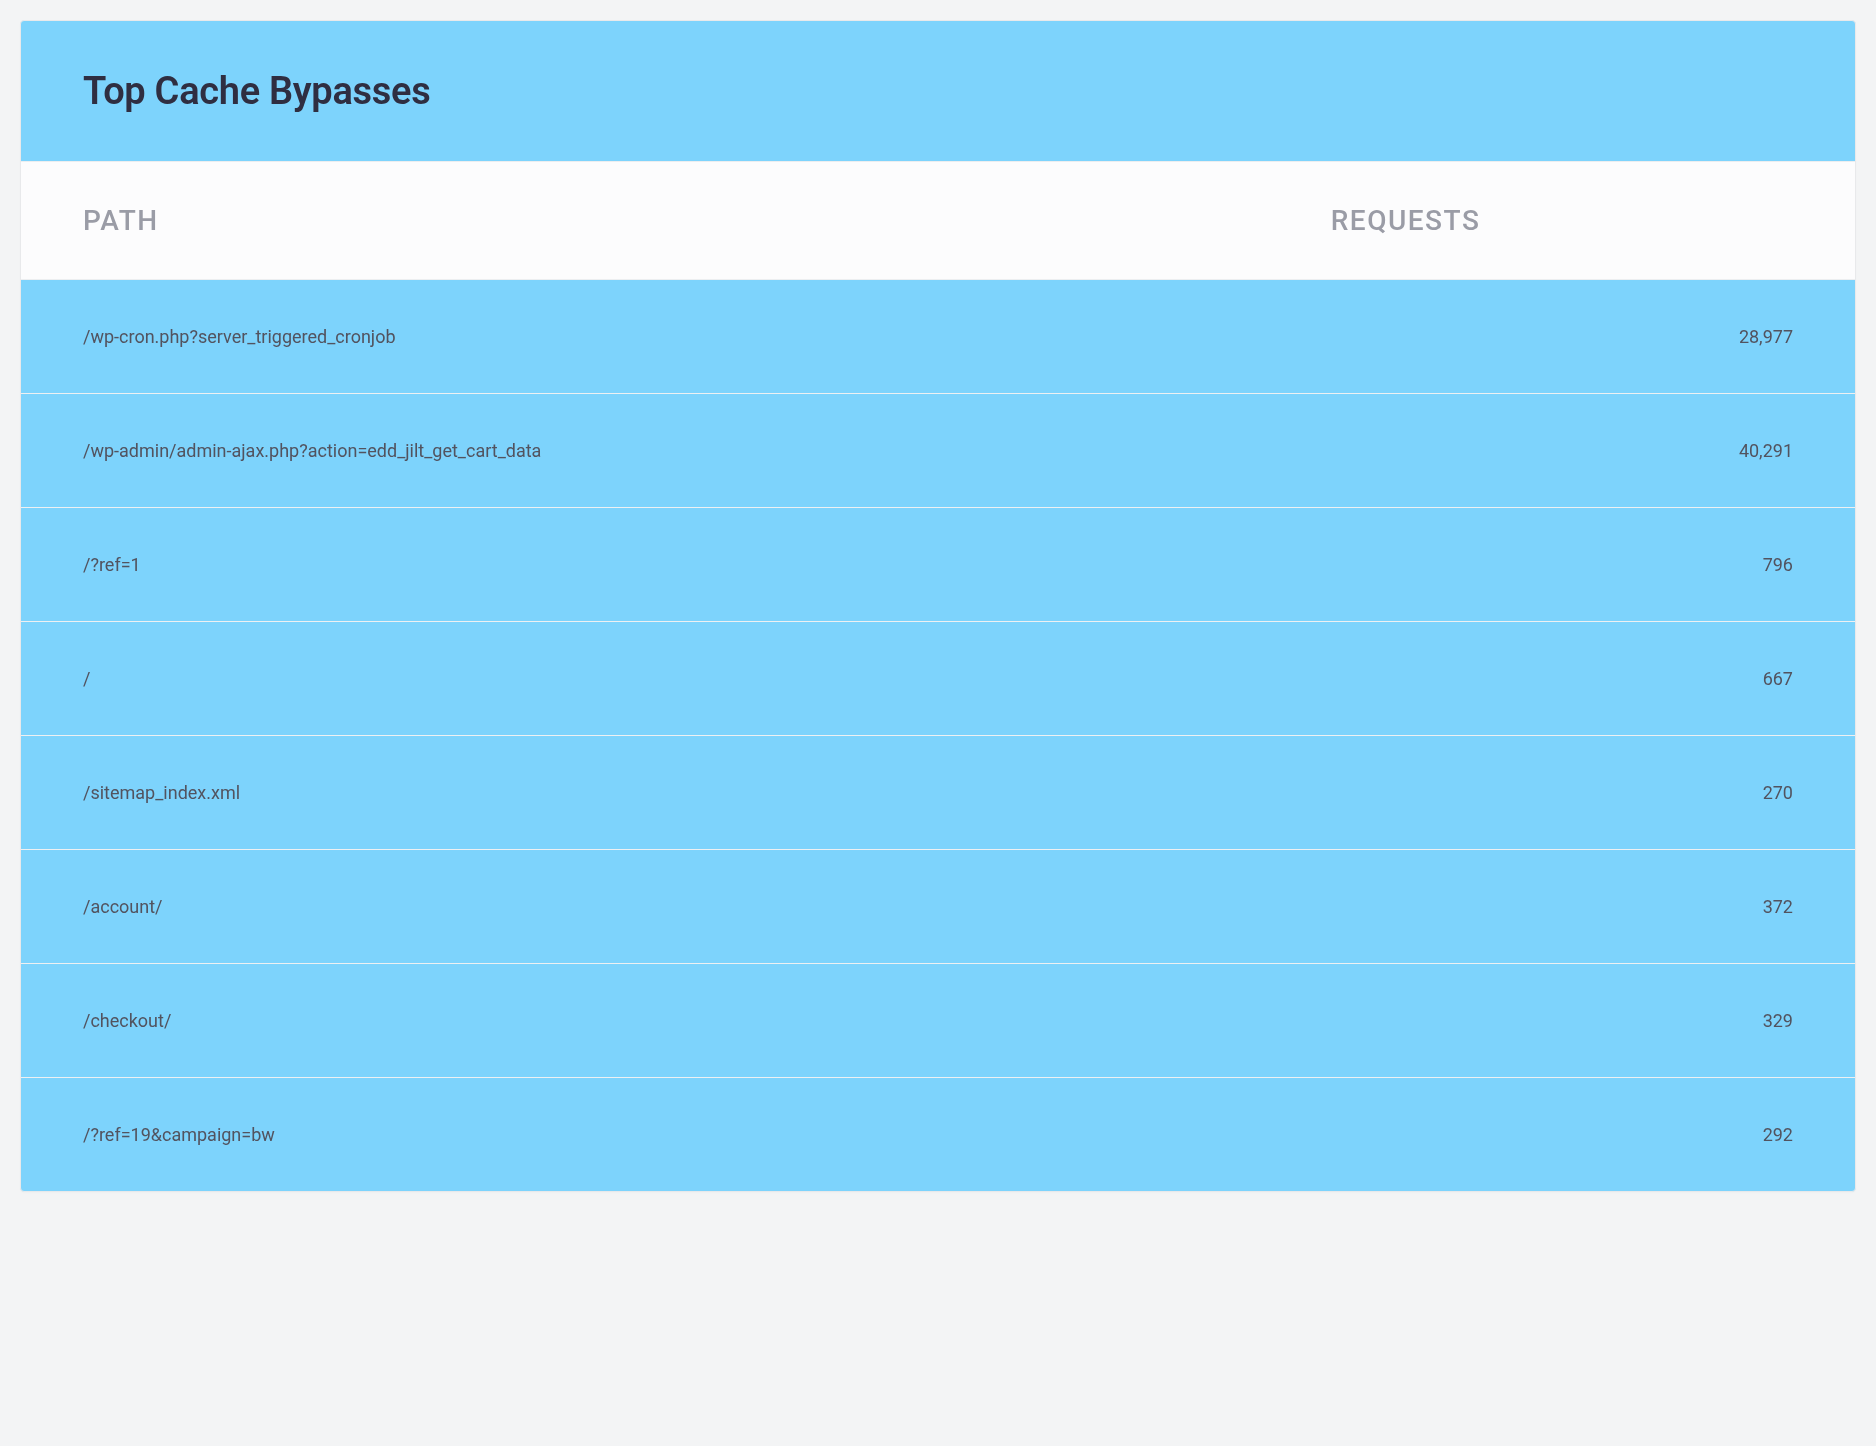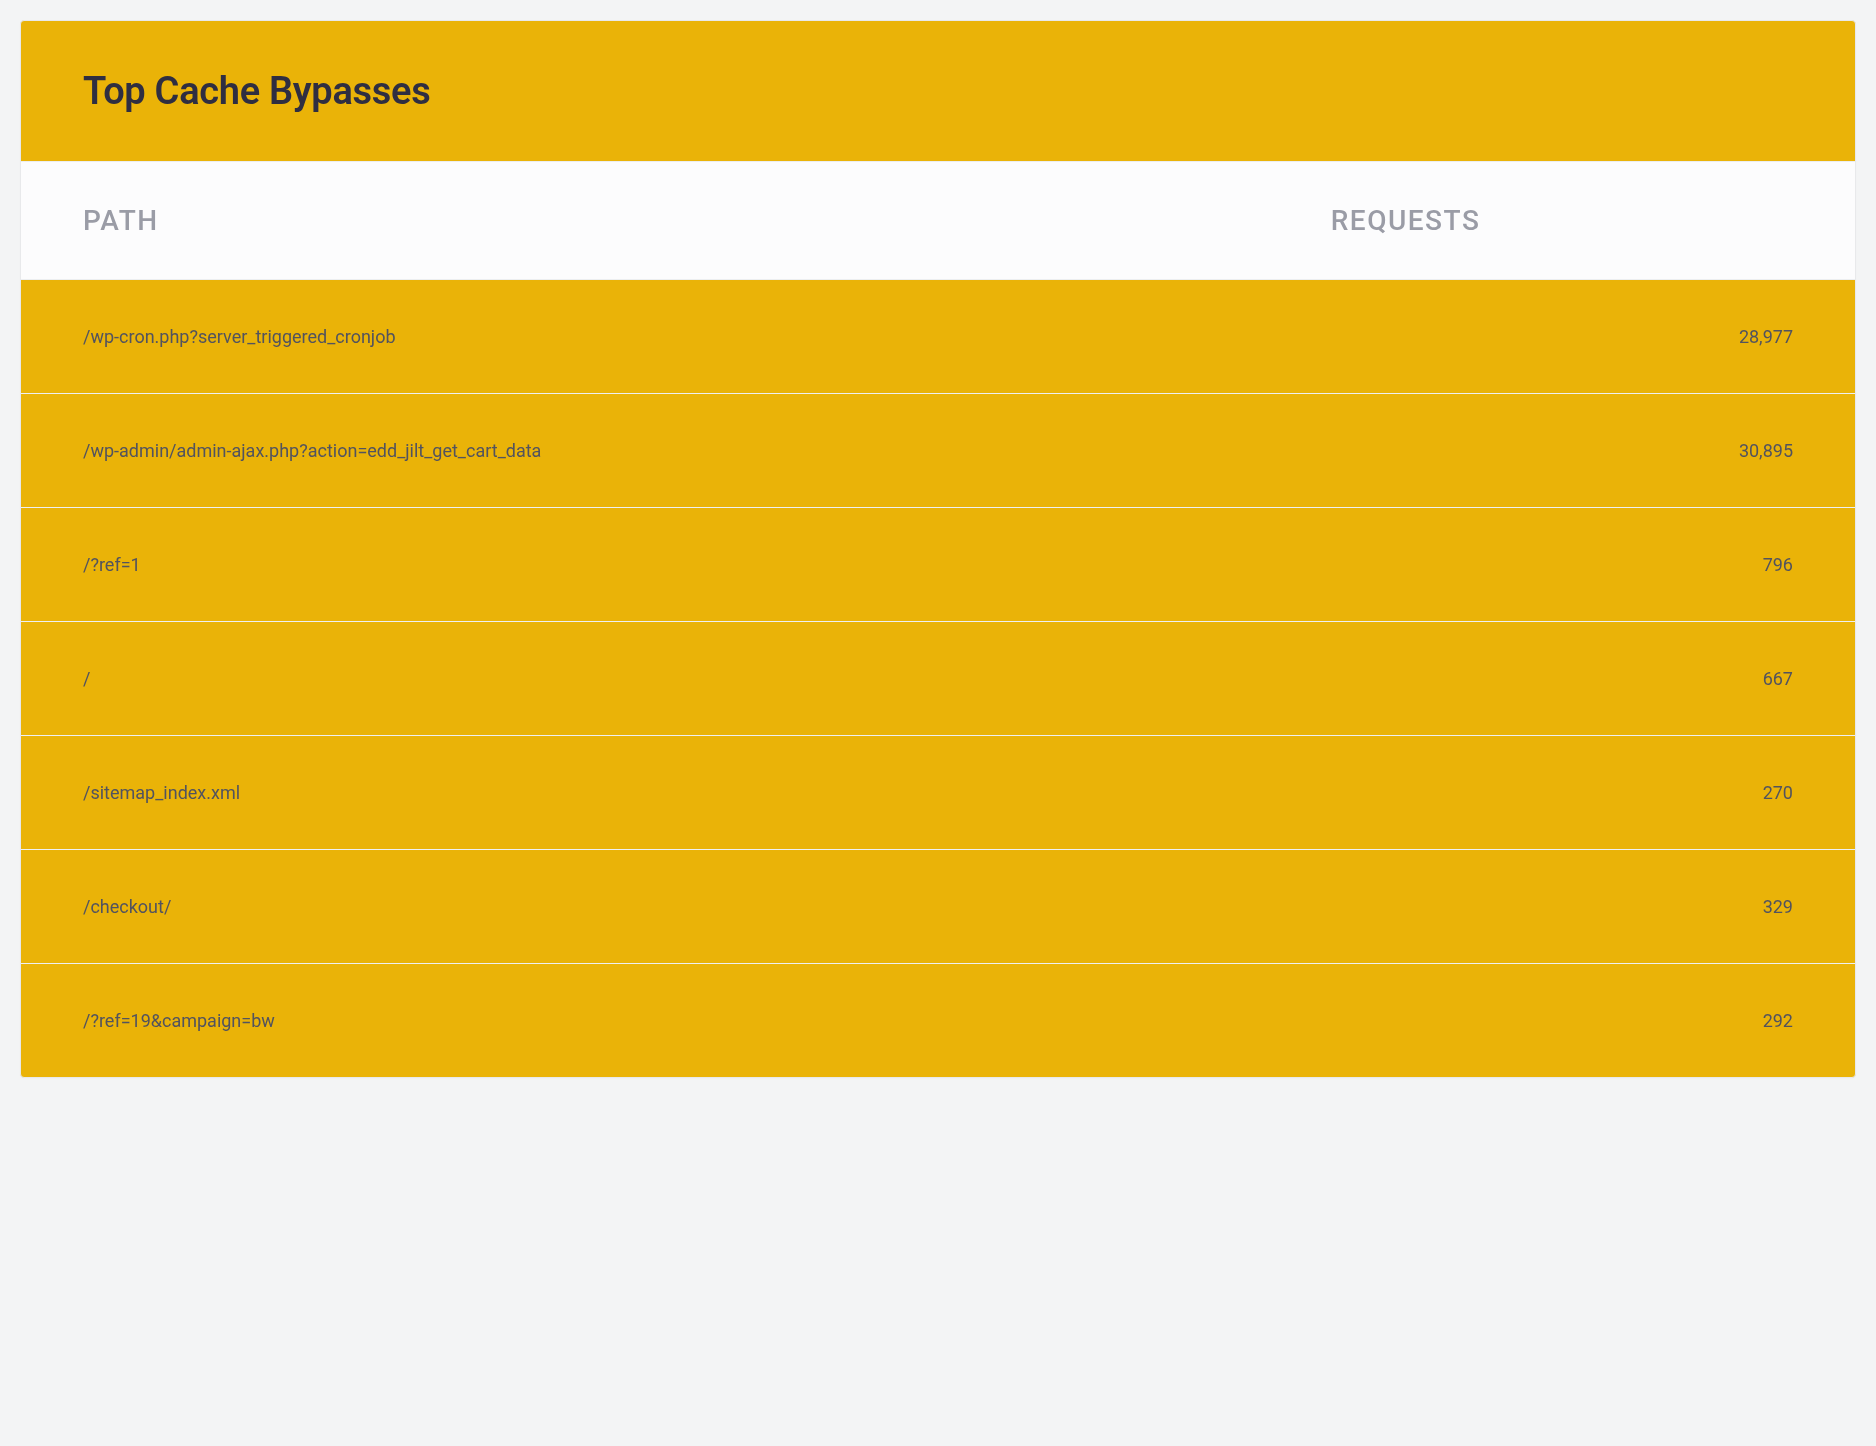--- a/index.html
+++ b/index.html
@@ -8,21 +8,21 @@
       box-sizing: border-box;
     }
     body {
       font-family: -apple-system, BlinkMacSystemFont, "Segoe UI", Roboto, "Helvetica Neue", Arial, sans-serif;
       background: #f3f4f5;
       padding: 20px;
       width: 1876px;
       height: 1446px;
     }
     .card {
-      background: #eab308;
+      background: #7dd3fc;
       border: 1px solid #e8e9eb;
       border-radius: 4px;
       overflow: hidden;
       box-shadow: 0 1px 2px rgba(0,0,0,0.02);
     }
     .card-header {
       padding: 48px 62px 48px 62px;
       border-bottom: 1px solid #eceef0;
     }
     .card-title {
@@ -87,35 +87,39 @@
         <th class="th-requests">REQUESTS</th>
       </tr>
     </thead>
     <tbody>
       <tr>
         <td class="td-path">/wp-cron.php?server_triggered_cronjob</td>
         <td class="td-requests">28,977</td>
       </tr>
       <tr>
         <td class="td-path">/wp-admin/admin-ajax.php?action=edd_jilt_get_cart_data</td>
-        <td class="td-requests">30,895</td>
+        <td class="td-requests">40,291</td>
       </tr>
       <tr>
         <td class="td-path">/?ref=1</td>
         <td class="td-requests">796</td>
       </tr>
       <tr>
         <td class="td-path">/</td>
         <td class="td-requests">667</td>
       </tr>
       <tr>
         <td class="td-path">/sitemap_index.xml</td>
         <td class="td-requests">270</td>
       </tr>
       <tr>
+        <td class="td-path">/account/</td>
+        <td class="td-requests">372</td>
+      </tr>
+      <tr>
         <td class="td-path">/checkout/</td>
         <td class="td-requests">329</td>
       </tr>
       <tr>
         <td class="td-path">/?ref=19&amp;campaign=bw</td>
         <td class="td-requests">292</td>
       </tr>
     </tbody>
   </table>
 </div>

